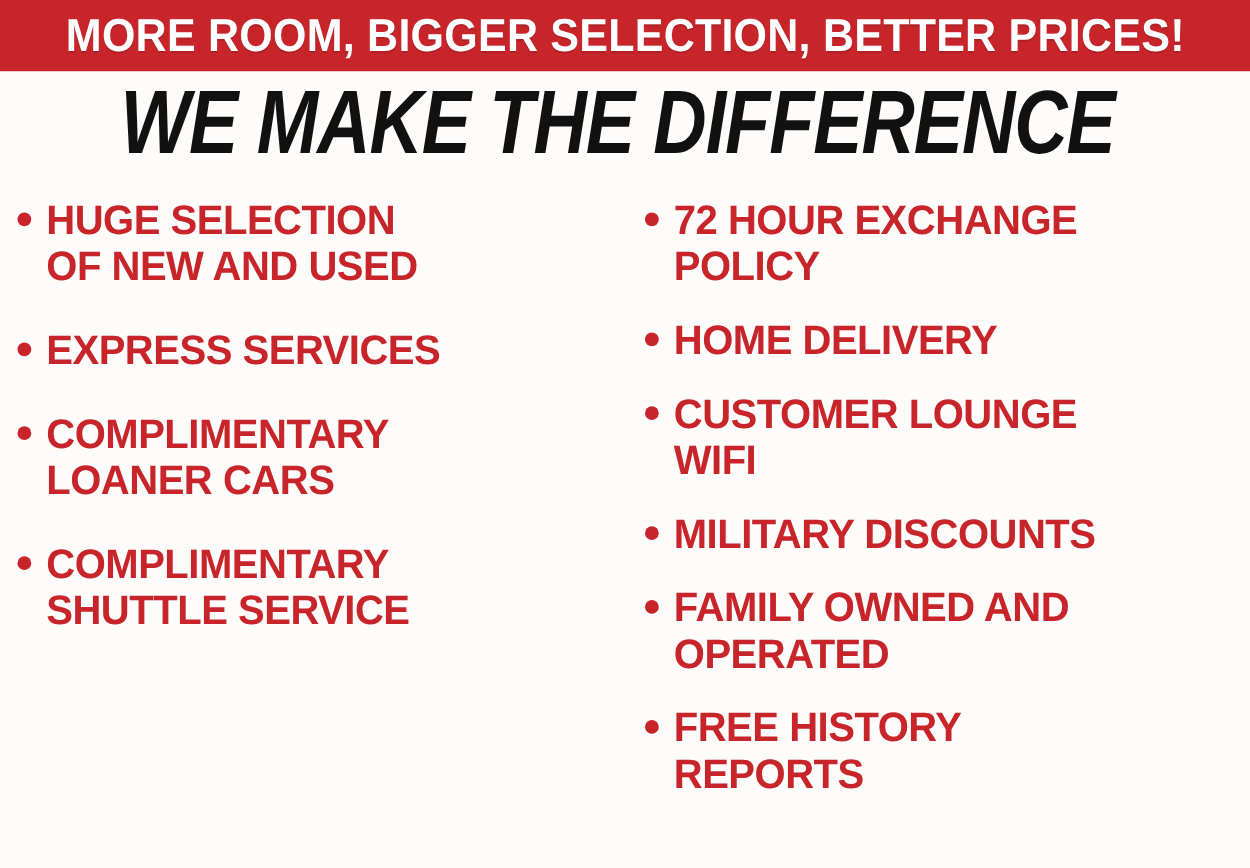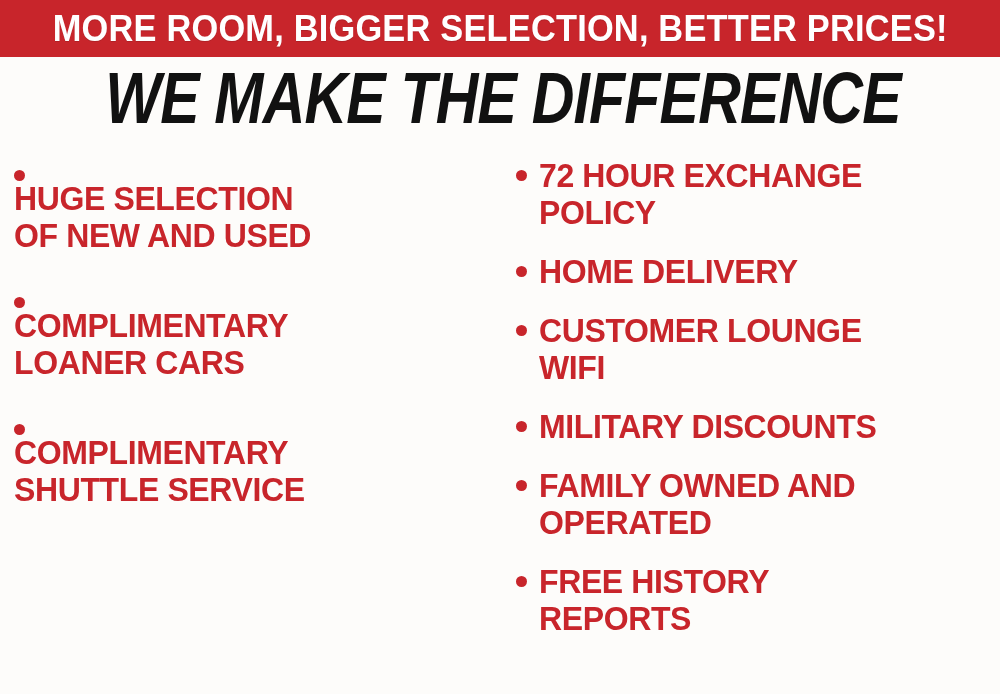--- a/index.html
+++ b/index.html
@@ -49,21 +49,21 @@
     transform-origin: center center;
     text-shadow: 0 1px 0 rgba(0,0,0,0.12);
   }
 
   
   .headline {
     position: absolute;
     left: 0;
     top: 62px;
     width: 988px;
-    text-align: right;
+    text-align: center;
     overflow: hidden;
   }
   .headline-text {
     display: inline-block;
     color: #111111;
     font-family: "Liberation Sans Narrow", "Liberation Sans", sans-serif;
     font-weight: bold;
     font-style: italic;
     font-size: 72px;
     line-height: 1.02;
@@ -94,21 +94,21 @@
     left: 516px;
     width: 490px;
   }
 
   .bullet-item {
     display: flex;
     align-items: flex-start;
     margin-bottom: 28px;
     overflow: visible;
   }
-  .col-left .bullet-item { margin-bottom: 30px; flex-direction: column; }
+  .col-left .bullet-item { margin-bottom: 30px; }
   .col-right .bullet-item { margin-bottom: 22px; }
 
   .bullet-dot {
     flex: 0 0 auto;
     width: 11px;
     height: 11px;
     border-radius: 50%;
     background: #c8252b;
     margin-top: 12px;
     margin-right: 12px;
@@ -143,20 +143,24 @@
   <div class="columns">
 
     <div class="col col-left">
 
       <div class="bullet-item">
         <span class="bullet-dot"></span>
         <span class="bullet-label">HUGE SELECTION
 OF NEW AND USED</span>
       </div>
 
+      <div class="bullet-item">
+        <span class="bullet-dot"></span>
+        <span class="bullet-label">EXPRESS SERVICES</span>
+      </div>
 
 
       <div class="bullet-item">
         <span class="bullet-dot"></span>
         <span class="bullet-label">COMPLIMENTARY
 LOANER CARS</span>
       </div>
 
       <div class="bullet-item">
         <span class="bullet-dot"></span>

